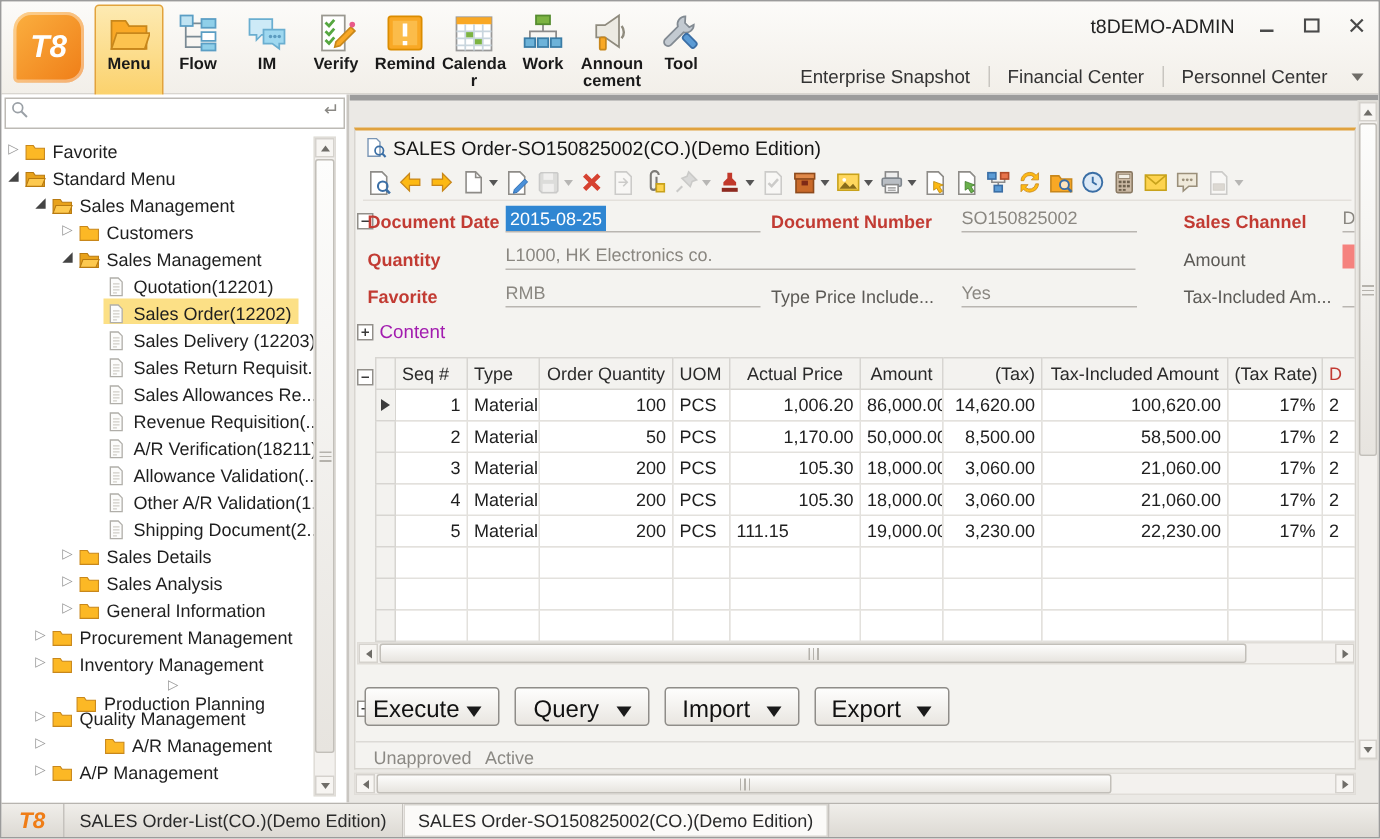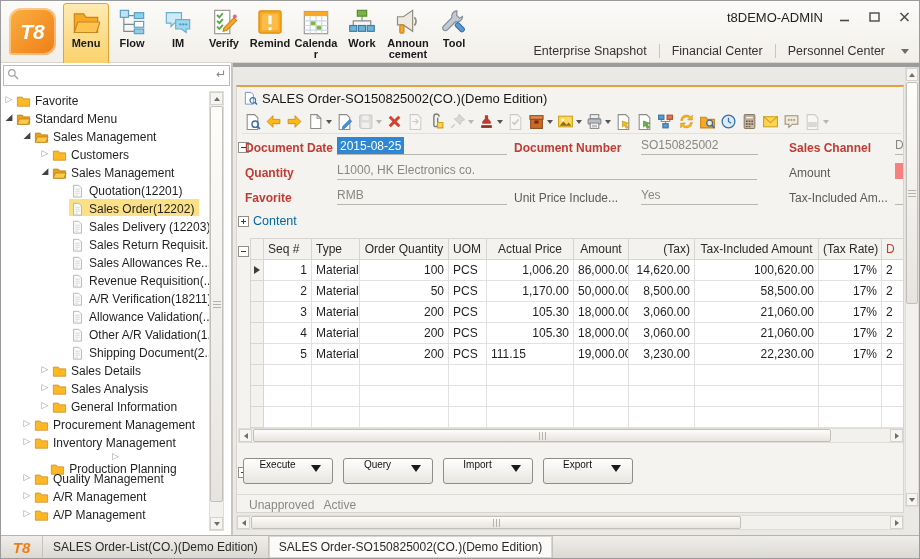--- a/index.html
+++ b/index.html
@@ -75,34 +75,34 @@
   .flabel{position:absolute;font-size:12px;color:#5c5a56;white-space:nowrap;}
   .flabel.req{color:#c23b33;font-weight:bold;}
   .fval{position:absolute;height:18px;border-bottom:1px solid #b9b6b1;font-size:12px;color:#8a8781;white-space:nowrap;overflow:hidden;}
   .fval .vtext{line-height:17px;display:inline-block;}
   .fval.sel .vtext{background:#2f86d2;color:#fff;padding:1px 3px;}
   .fval.pink{border-bottom:none;background:#f5827e;height:16px;}
 
   .toggle{position:absolute;width:11px;height:11px;background:#fff;border:1px solid #928f8a;cursor:pointer;}
   .toggle::before{content:"";position:absolute;left:2px;right:2px;top:4px;height:1px;background:#3a3a3a;}
   .toggle.plus::after{content:"";position:absolute;top:2px;bottom:2px;left:4px;width:1px;background:#3a3a3a;}
-  .content-label{position:absolute;left:16px;top:127px;font-size:12.5px;color:#0369a1;}
+  .content-label{position:absolute;left:16px;top:127px;font-size:12.5px;color:#a21caf;}
 
   .grid-wrap{position:absolute;left:13px;top:151px;width:655px;height:190px;overflow:hidden;}
   table.grid{border-collapse:collapse;table-layout:fixed;width:654px;font-size:12px;}
   .grid th{height:21px;background:#f3f2ef;border:1px solid #d7d5d1;font-weight:normal;color:#2a2a2a;padding:0 4px;overflow:hidden;white-space:nowrap;}
   .grid th:last-child{color:#c23b33;}
   .grid td{height:21px;border:1px solid #e3e1dd;background:#fff;padding:0 4px;color:#1f1f1f;overflow:hidden;white-space:nowrap;}
   .grid td.rowsel,.grid th.rowsel{background:#f3f2ef;border-color:#d7d5d1;padding:0;}
   .grid td.rowsel.cur{position:relative;}
   .grid td.rowsel.cur::before{content:"";position:absolute;left:3px;top:6px;border:4px solid transparent;border-left:6px solid #3c3c3c;}
   .grid-hscroll{left:1px;top:341px;width:666px;height:15px;}
 
   .act-btn{position:absolute;top:371px;width:90px;height:26px;border:1px solid #8f8d89;border-radius:3px;
-           background:linear-gradient(#fefefd,#e9e6e1);font-size:10px;color:#111;display:flex;align-items:flex-start;
+           background:linear-gradient(#fefefd,#e9e6e1);font-size:16px;color:#111;display:flex;align-items:flex-end;
            padding:0 11px 0 0;cursor:pointer;font-family:inherit;}
   .act-btn .albl{flex:1;text-align:center;}
   .btri{width:0;height:0;border:5px solid transparent;border-top:7px solid #1a1a1a;margin-top:6px;}
 
   .status-row{position:absolute;left:0;right:0;top:407px;height:21px;border-top:1px solid #dcdad6;background:#f4f3f0;
               display:flex;align-items:center;font-size:12px;color:#8b8984;padding-left:12px;gap:9px;}
 
   .main-vscroll{left:672px;top:4px;width:14px;height:440px;}
   .main-hscroll{left:3px;top:452px;width:668px;height:15px;}
 
@@ -513,21 +513,21 @@
     <span class="expander"></span>
     <span class="row-content">
       <span class="ticon">
                 <svg viewBox="0 0 16 16">
                   <path d="M1 3.5h5.5L8 5.5h7V14H1z" fill="#fcb825" stroke="#c8871b" stroke-width=".8"></path>
                 </svg>
               </span>
       <span class="tlabel">Quality Management</span>
     </span>
   </div>
-          <div class="tree-item collapsed" style="padding-left: 20px;">
+          <div class="tree-item collapsed" style="padding-left: 20px; gap: 35px;">
     <span class="expander"></span>
     <span class="row-content">
       <span class="ticon">
                 <svg viewBox="0 0 16 16">
                   <path d="M1 3.5h5.5L8 5.5h7V14H1z" fill="#fcb825" stroke="#c8871b" stroke-width=".8"></path>
                 </svg>
               </span>
       <span class="tlabel">A/R Management</span>
     </span>
   </div>
@@ -828,21 +828,21 @@
         <span class="flabel req" style="left:552px;top:54px">Sales Channel</span>
         <div class="fval" style="left:658px;top:50px;width:30px"><span class="vtext">D</span></div>
 
         <span class="flabel req" style="left:8px;top:79px">Quantity</span>
         <div class="fval" style="left:100px;top:75px;width:420px"><span class="vtext">L1000, HK Electronics co.</span></div>
         <span class="flabel" style="left:552px;top:79px">Amount</span>
         <div class="fval pink" style="left:658px;top:76px;width:30px"><span class="vtext"></span></div>
 
         <span class="flabel req" style="left:8px;top:104px">Favorite</span>
         <div class="fval" style="left:100px;top:100px;width:170px"><span class="vtext">RMB</span></div>
-        <span class="flabel" style="left:277px;top:104px">Unit Price Include...</span>
+        <span class="flabel" style="left:277px;top:104px">Type Price Include...</span>
         <div class="fval" style="left:404px;top:100px;width:117px"><span class="vtext">Yes</span></div>
         <span class="flabel" style="left:552px;top:104px">Tax-Included Am...</span>
         <div class="fval" style="left:658px;top:100px;width:30px"><span class="vtext"></span></div>
 
         <span class="toggle plus" style="left:1px;top:129px"></span>
         <span class="content-label">Content</span>
 
         <span class="toggle" style="left:1px;top:159px"></span>
         <div class="grid-wrap">
           <table class="grid">

